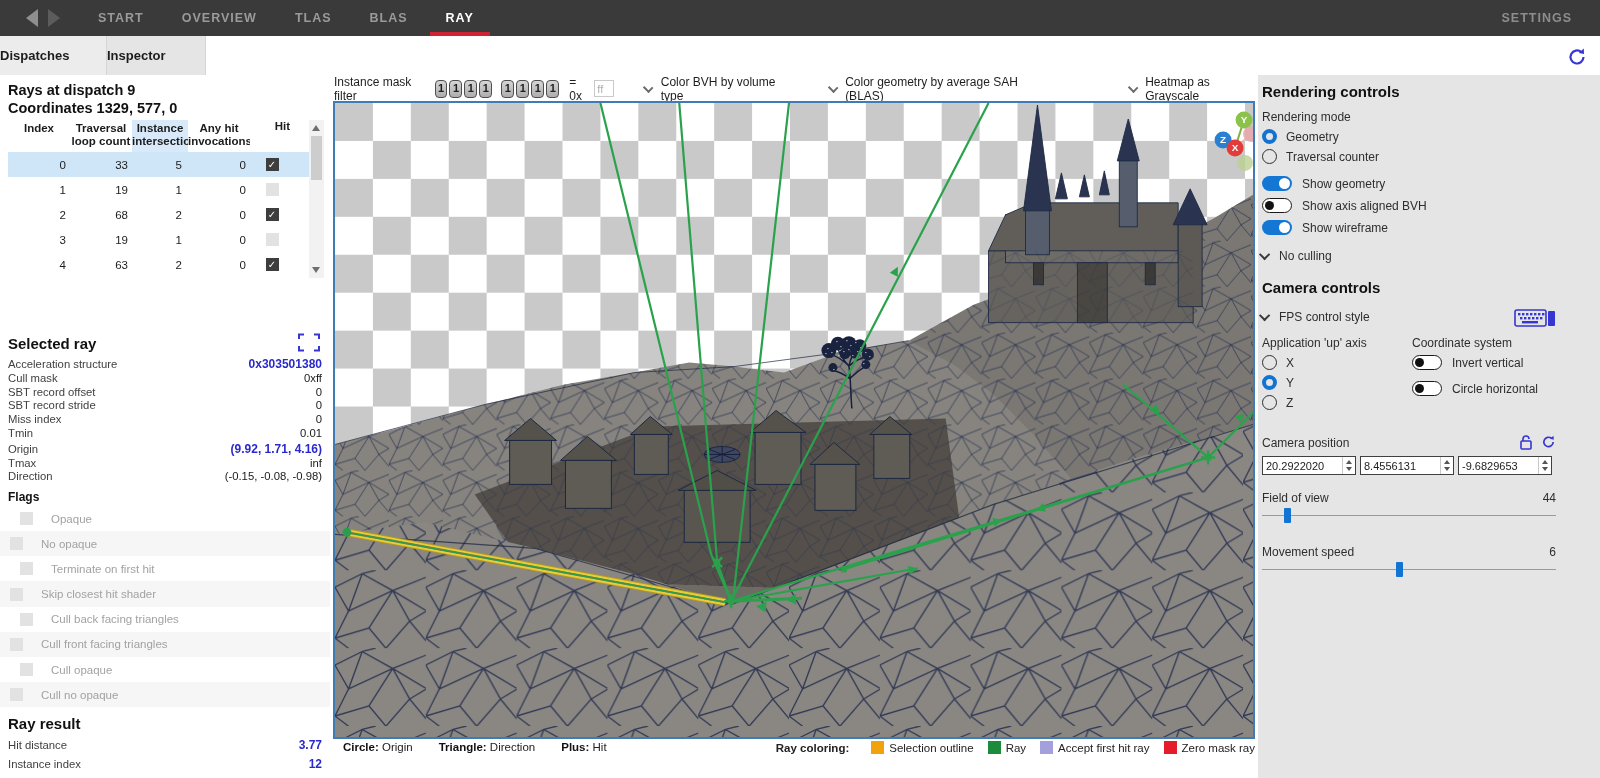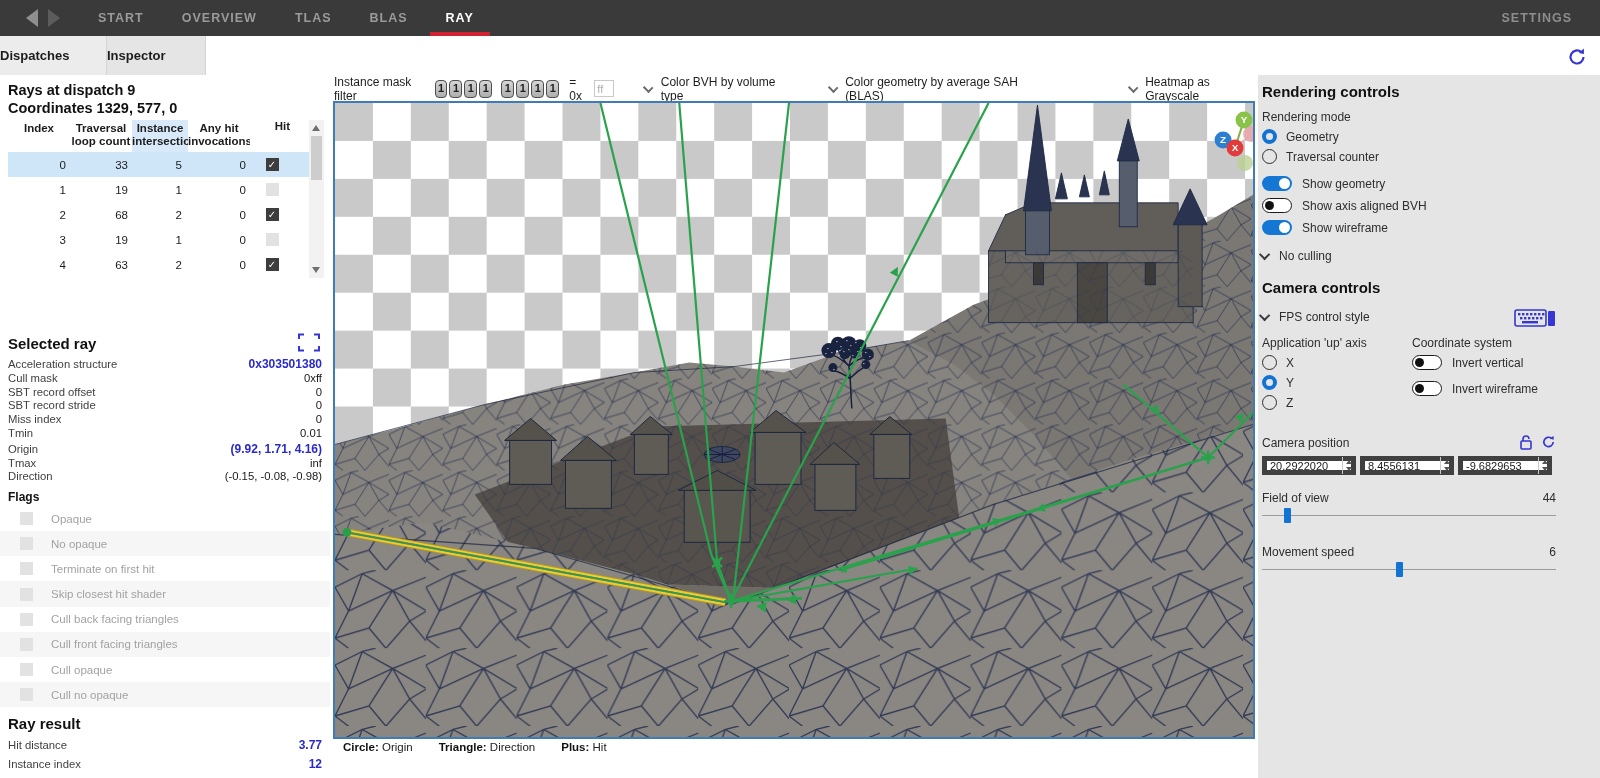--- a/index.html
+++ b/index.html
@@ -53,21 +53,21 @@
 
   .sec-head { position:relative; margin:10px 8px 4px 8px; font-size:15px; font-weight:bold; color:#111; }
   .focus-icon { position:absolute; right:2px; top:-2px; width:22px; height:19px; cursor:pointer; }
   .kv { display:flex; justify-content:space-between; margin:0 8px; font-size:11.3px; color:#3f3f3f; line-height:13.7px; }
   .kv .v { color:#1a1a1a; }
   .kv .v.blue { color:#2a2acc; font-weight:bold; font-size:12px; }
   .kv .v.bold { font-weight:bold; }
   .kv.tall { line-height:16px; }
   .flags-head { margin:6px 8px 2px 8px; font-size:12px; font-weight:bold; color:#111; }
   .flag { display:flex; align-items:center; height:25.2px; padding-left:20px; }
-  .flag.stripe { background:#f6f6f6; }
+  .flag.stripe { background:#f6f6f6;padding-left:10px; }
   .flag .cb { margin-right:18px; }
   .flag .fl { font-size:11.5px; color:#a2a2a2; }
   .rr-head { margin:8px 8px 4px 8px; font-size:15px; font-weight:bold; color:#111; }
   .kv.rr { line-height:18.8px; }
 
   
   .toolbar { position:absolute; left:334px; top:75px; width:922px; height:27px; display:flex; align-items:center; font-size:12px; color:#1e1e1e; }
   .mask-label { margin-right:6px; }
   .bit { width:14px; height:18px; border:1.5px solid #4e4e4e; border-radius:4px; background:linear-gradient(#d6d6d6,#adadad); font-size:11px; font-weight:bold; text-align:center; line-height:15px; margin-right:2px; cursor:pointer; }
   .bit.g { margin-left:7px; }
@@ -106,21 +106,21 @@
   .ddrow .chev { margin-right:9px; border-color:#3a3a3a; }
   .cam-title { font-size:15px; font-weight:bold; color:#111; margin-top:16px; }
   .two-col { position:relative; margin-top:12px; height:90px; }
   .col-left { position:absolute; left:0; top:0; width:145px; }
   .col-right { position:absolute; left:150px; top:0; }
   .campos-row { display:flex; align-items:center; margin-top:10px; position:relative; }
   .cam-icons { position:absolute; right:0; top:-2px; display:flex; }
   .cam-icons svg { margin-left:8px; cursor:pointer; }
   .pos-inputs { display:flex; margin-top:6px; }
   .spinbox { position:relative; width:94px; margin-right:4px; }
-  .spinbox input { width:94px; height:19px; border:5px solid #404040; font-size:11px; padding:0 14px 0 3px; font-family:"Liberation Sans",sans-serif; color:#222; }
+  .spinbox input { width:94px; height:19px; border:1px solid #404040; font-size:11px; padding:0 14px 0 3px; font-family:"Liberation Sans",sans-serif; color:#222; }
   .spin { position:absolute; right:1px; top:1px; width:13px; height:17px; border-left:1px solid #c9c9c9; display:flex; flex-direction:column; align-items:center; justify-content:center; cursor:pointer; }
   .spin i { width:0; height:0; border-style:solid; display:block; margin:1.5px 0; }
   .spin .su { border-width:0 3.5px 4px 3.5px; border-color:transparent transparent #555 transparent; }
   .spin .sd { border-width:4px 3.5px 0 3.5px; border-color:#555 transparent transparent transparent; }
   .slider-row { display:flex; justify-content:space-between; margin-top:16px; }
   .slider { position:relative; height:16px; margin-top:2px; cursor:pointer; }
   .slider .track { position:absolute; left:0; right:0; top:8px; height:1px; background:#9a9a9a; }
   .slider .thumb { position:absolute; top:1px; width:7px; height:15px; background:#1273d2; border-radius:1px; }
 
   svg text { font-family:"Liberation Sans",sans-serif; }
@@ -507,20 +507,31 @@
         <circle cx="902" cy="45" r="8.5" fill="#e23b3b"></circle>
         <text x="902" y="48.5" font-size="10" font-weight="bold" fill="#fff" text-anchor="middle">X</text>
       </g>
     </svg>
   </div>
 
   <div class="legend">
     <span class="lg-item"><b>Circle:</b> <span>Origin</span></span>
     <span class="lg-item" style="margin-left:26px;"><b>Triangle:</b> <span>Direction</span></span>
     <span class="lg-item" style="margin-left:26px;"><b>Plus:</b> <span>Hit</span></span>
+    <span class="lg-right">
+      <b>Ray coloring:</b>
+      <span class="sw sw1"></span>
+        <span>Selection outline</span>
+      <span class="sw sw2"></span>
+        <span>Ray</span>
+      <span class="sw sw3"></span>
+        <span>Accept first hit ray</span>
+      <span class="sw sw4"></span>
+        <span>Zero mask ray</span>
+    </span>
   </div>
 
   <div class="right-panel">
     <div class="rp-title">Rendering controls</div>
     <div class="rp-label">Rendering mode</div>
     <div class="rrow">
         <span class="radio sel"></span>
         <span>Geometry</span>
       </div>
     <div class="rrow">
@@ -599,21 +610,21 @@
         <div class="rrow" style="">
             <span class="toggle off">
               <span class="knob"></span>
             </span>
             <span>Invert vertical</span>
           </div>
         <div class="rrow" style="margin-top:11px;">
             <span class="toggle off">
               <span class="knob"></span>
             </span>
-            <span>Invert wireframe</span>
+            <span>Circle horizontal</span>
           </div>
       </div>
     </div>
 
     <div class="campos-row">
       <span>Camera position</span>
       <span class="cam-icons">
         <svg width="14" height="16" viewBox="0 0 14 16">
           <rect x="2" y="7" width="10" height="8" rx="1" fill="none" stroke="#3636d2" stroke-width="1.6"></rect>
           <path d="M4,7 V5 a3,3 0 0 1 6,0" fill="none" stroke="#3636d2" stroke-width="1.6"></path>

